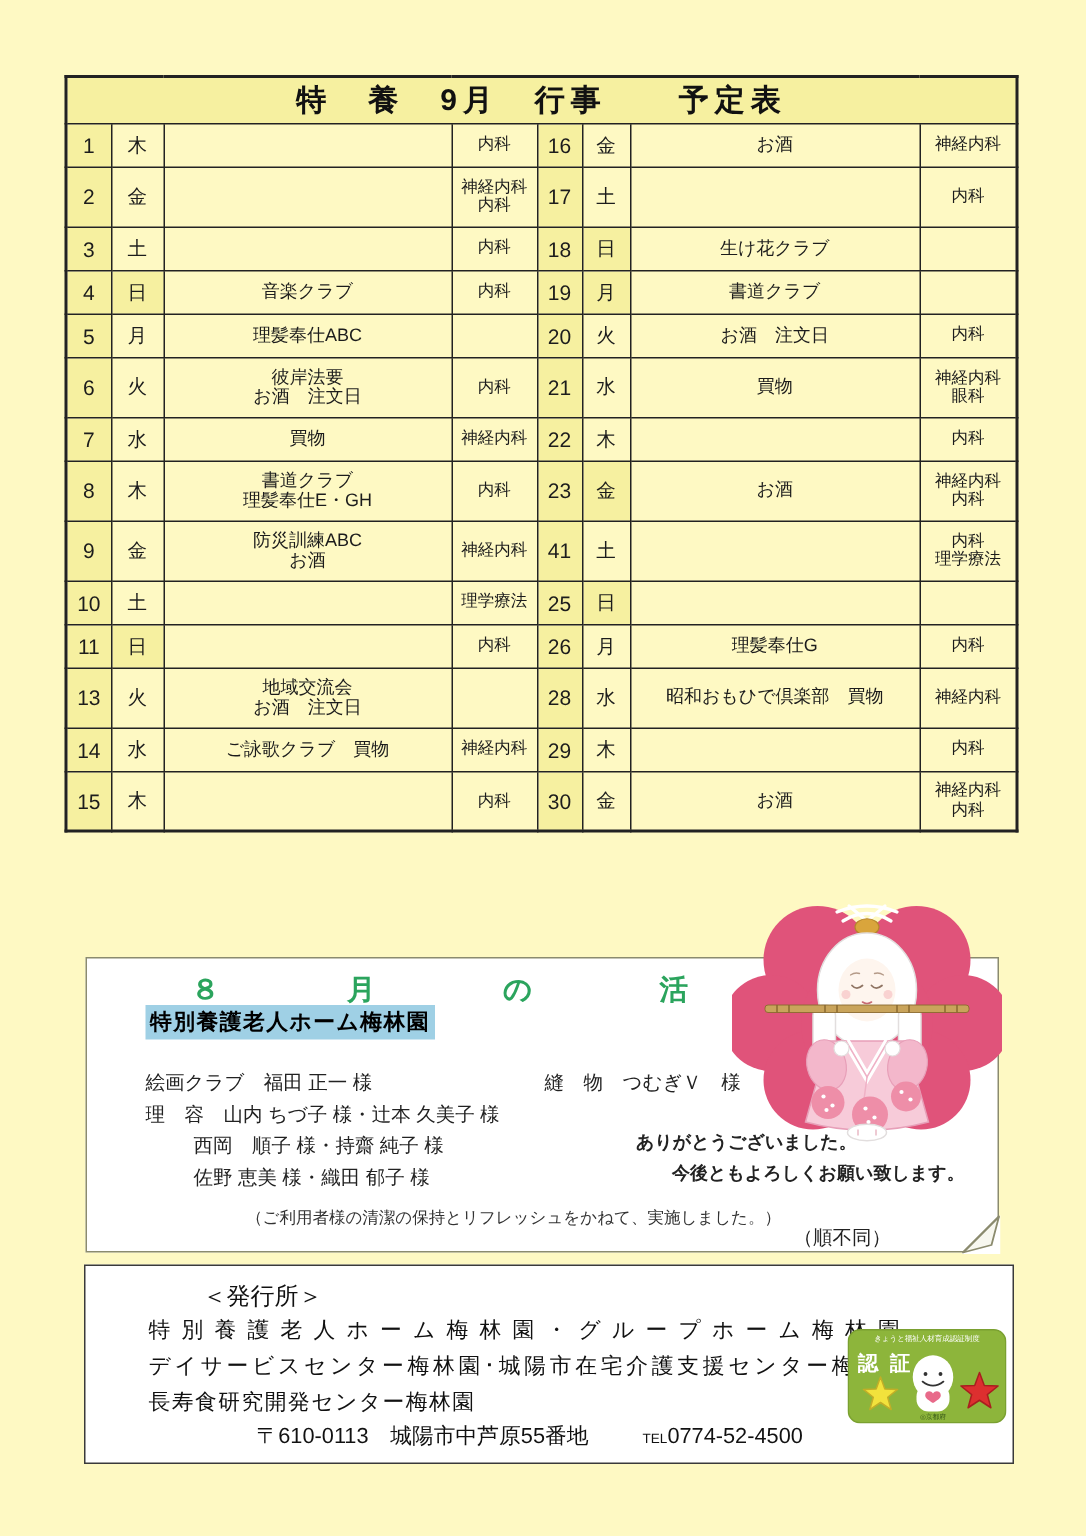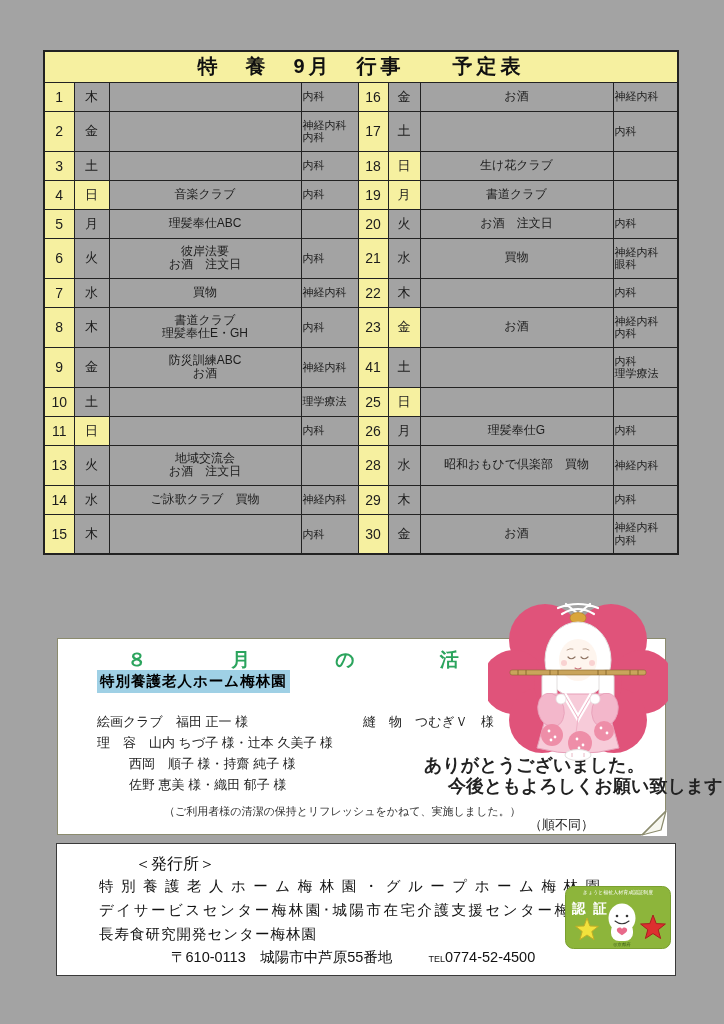--- a/index.html
+++ b/index.html
@@ -1,39 +1,39 @@
 <!DOCTYPE html>
 <html><head>
 <meta charset="utf-8">
 <style>
   html,body{margin:0;padding:0;background:#fff;}
-  #page{position:relative;width:724px;height:1024px;background:#a3a3a3;overflow:hidden;
+  #page{position:relative;width:724px;height:1024px;background:#fef9c3;overflow:hidden;
         font-family:"Liberation Sans","DejaVu Sans",sans-serif;color:#1c1c1c;}
 
   
   .schedule{position:absolute;left:43px;top:50px;}
   .schedule table{border-collapse:collapse;table-layout:fixed;width:634px;border:2px solid #222;}
   .schedule td{border:1px solid #222;overflow:hidden;vertical-align:middle;box-sizing:border-box;}
   .title-cell{background:#F6F0A0;text-align:center;font-size:20px;font-weight:600;
               letter-spacing:4px;height:31px;color:#111;}
   td.day{background:#F6F0A0;text-align:center;font-size:14px;}
   td.dow{text-align:center;font-size:13px;}
   td.yel{background:#F6F0A0;}
   td.ev{font-size:12px;padding:1px 4px;line-height:13.5px;text-align:center;}
-  td.dep{font-size:11px;text-align:left;line-height:12.5px;padding:0 1px;}
+  td.dep{font-size:11px;text-align:center;line-height:12.5px;padding:0 1px;}
 
   
   .activity-box{position:absolute;left:57px;top:638px;width:609px;height:197px;
                 border:1.5px solid #8B8B6E;background:#fff;box-sizing:border-box;}
   .act-title{position:absolute;left:0;top:8px;width:100%;text-align:center;
              font-size:19px;font-weight:700;letter-spacing:33px;color:#2BA45D;white-space:nowrap;}
   .facility{position:absolute;left:39px;top:31px;background:#9FD0E5;color:#000;
             font-size:14.5px;font-weight:700;padding:2px 3px;letter-spacing:1px;}
   .nline{position:absolute;font-size:13px;white-space:nowrap;color:#222;}
-  .nbold{font-weight:700;font-size:18px;}
+  .nbold{font-weight:700;font-size:12px;}
   .note-line{position:absolute;font-size:11px;color:#333;white-space:nowrap;}
   .fold{position:absolute;right:-2px;bottom:-2px;width:26px;height:26px;}
 
   
   .doll{position:absolute;left:488px;top:598px;width:180px;height:165px;z-index:3;}
 
   
   .pub-box{position:absolute;left:56px;top:843px;width:620px;height:133px;
            border:1.5px solid #3a3a3a;background:#fff;box-sizing:border-box;}
   .pline{position:absolute;font-size:14.5px;white-space:nowrap;color:#111;}

